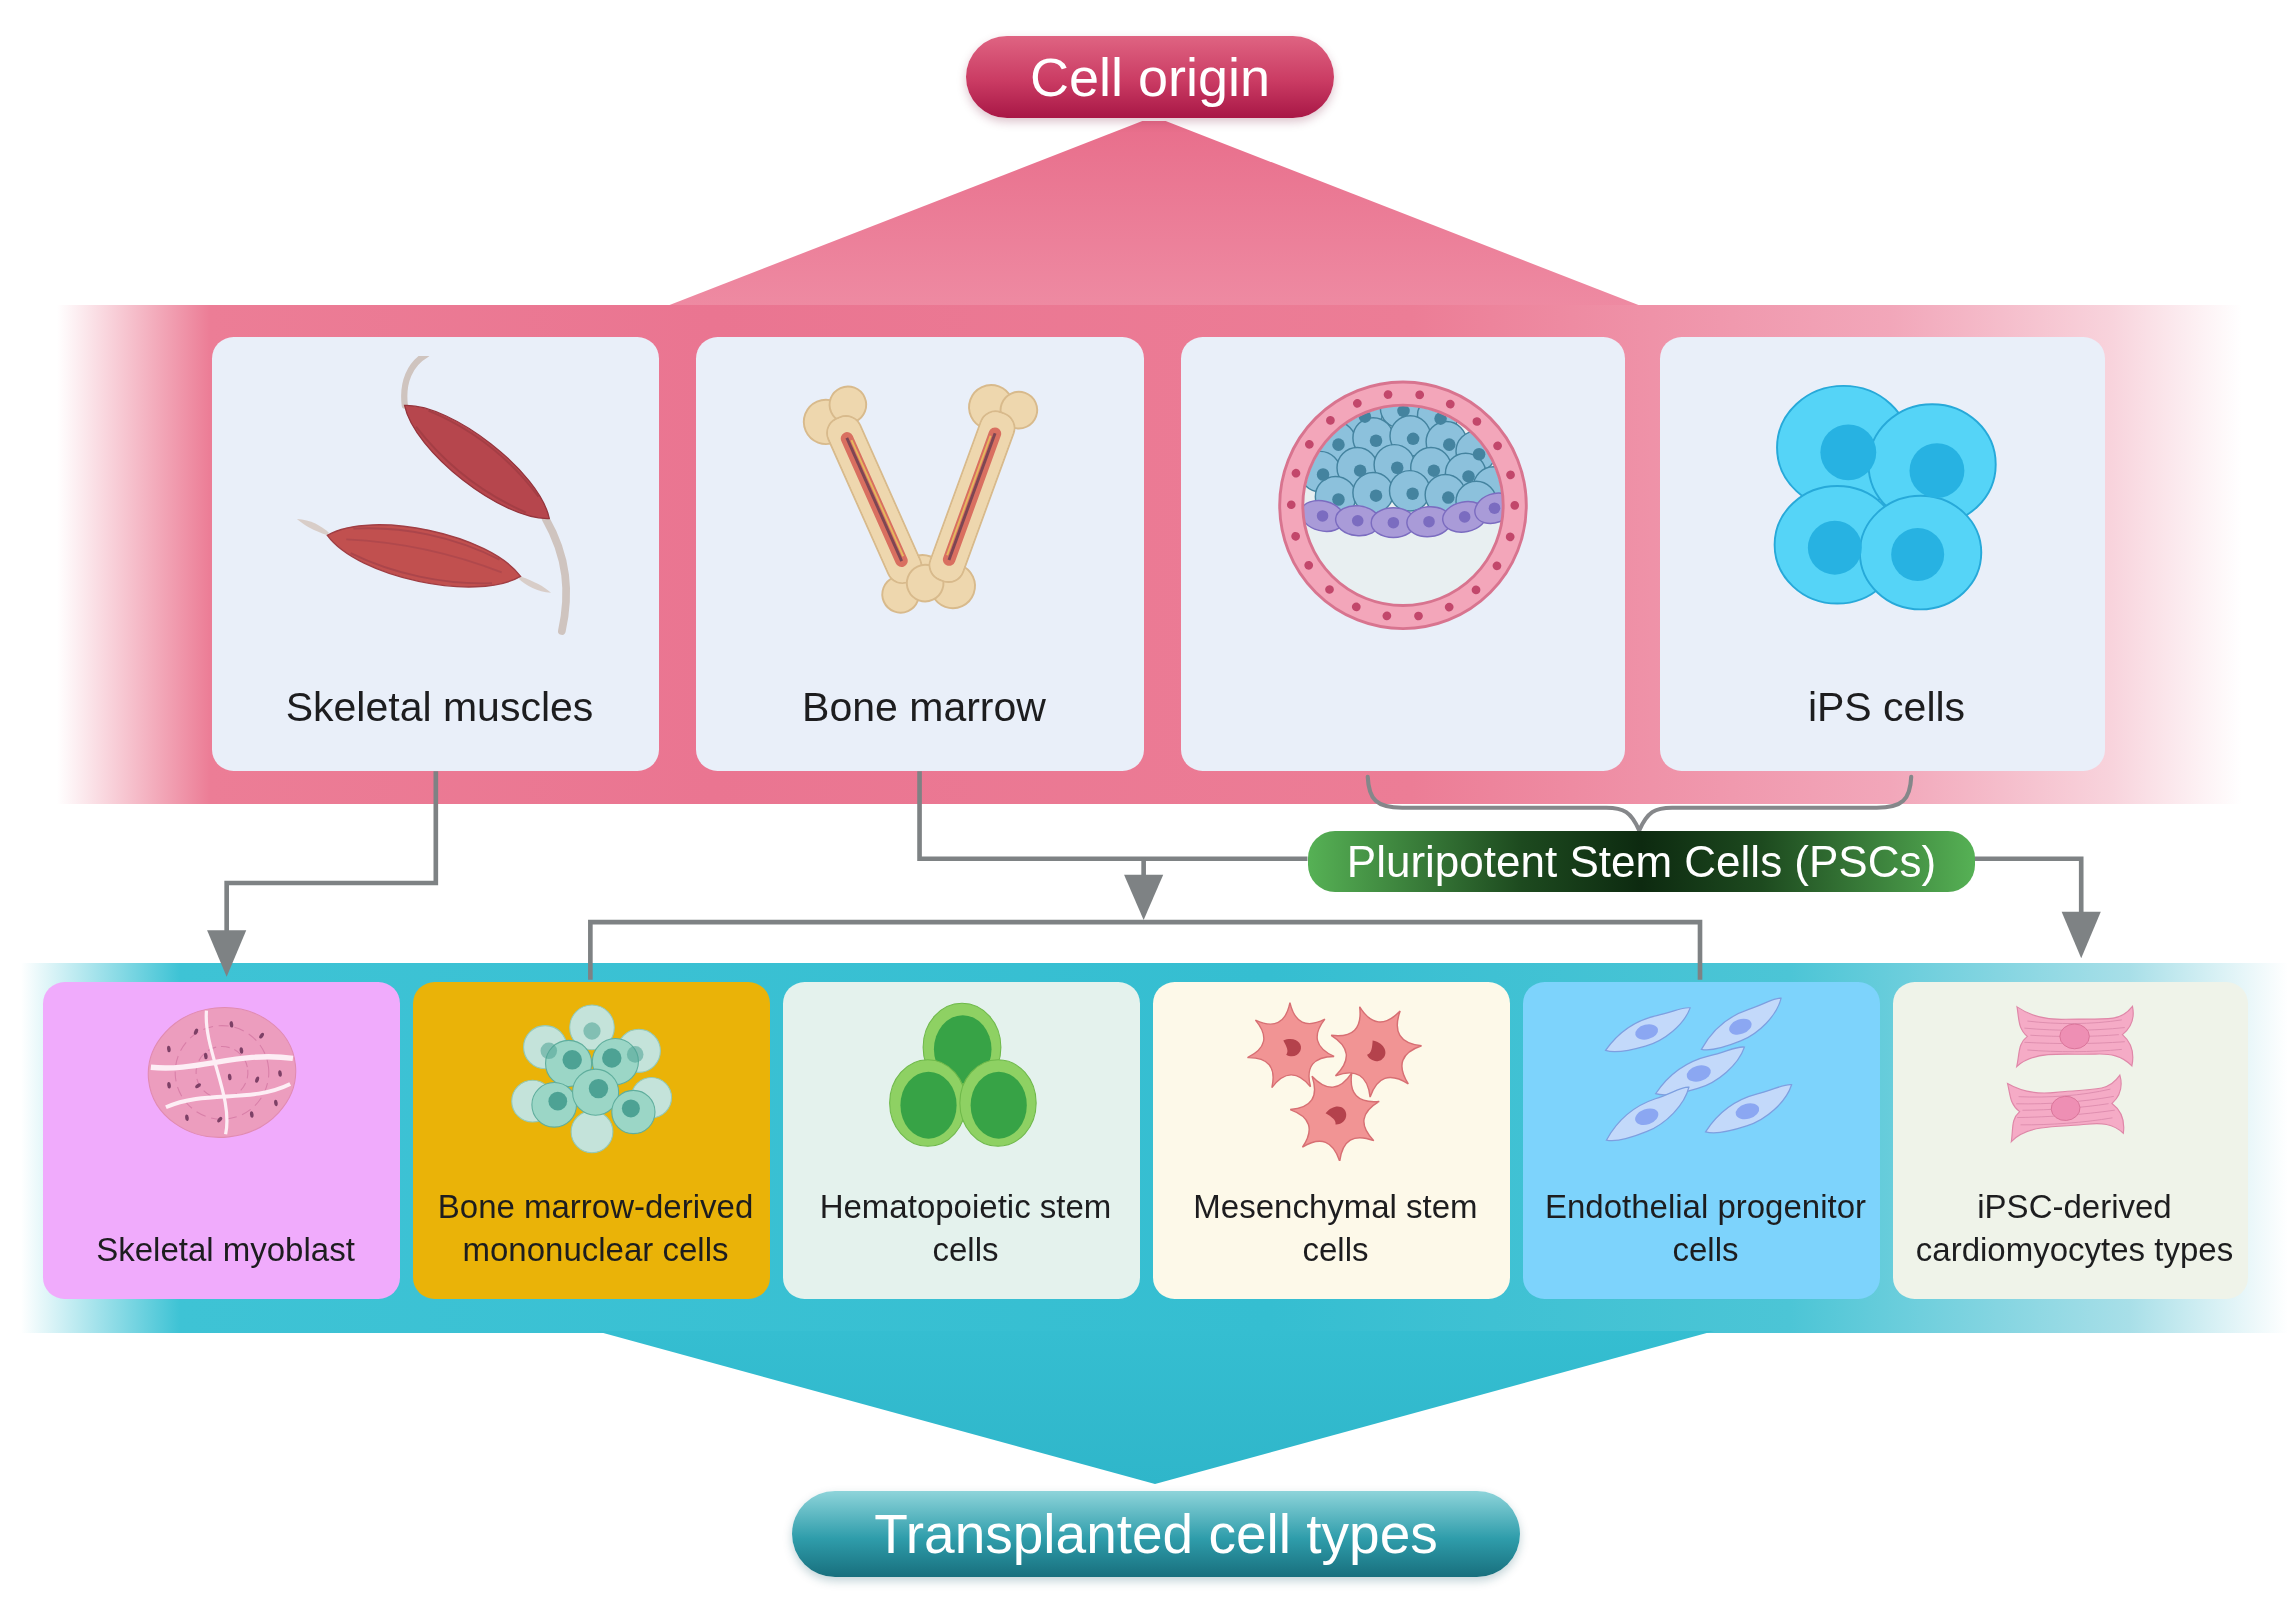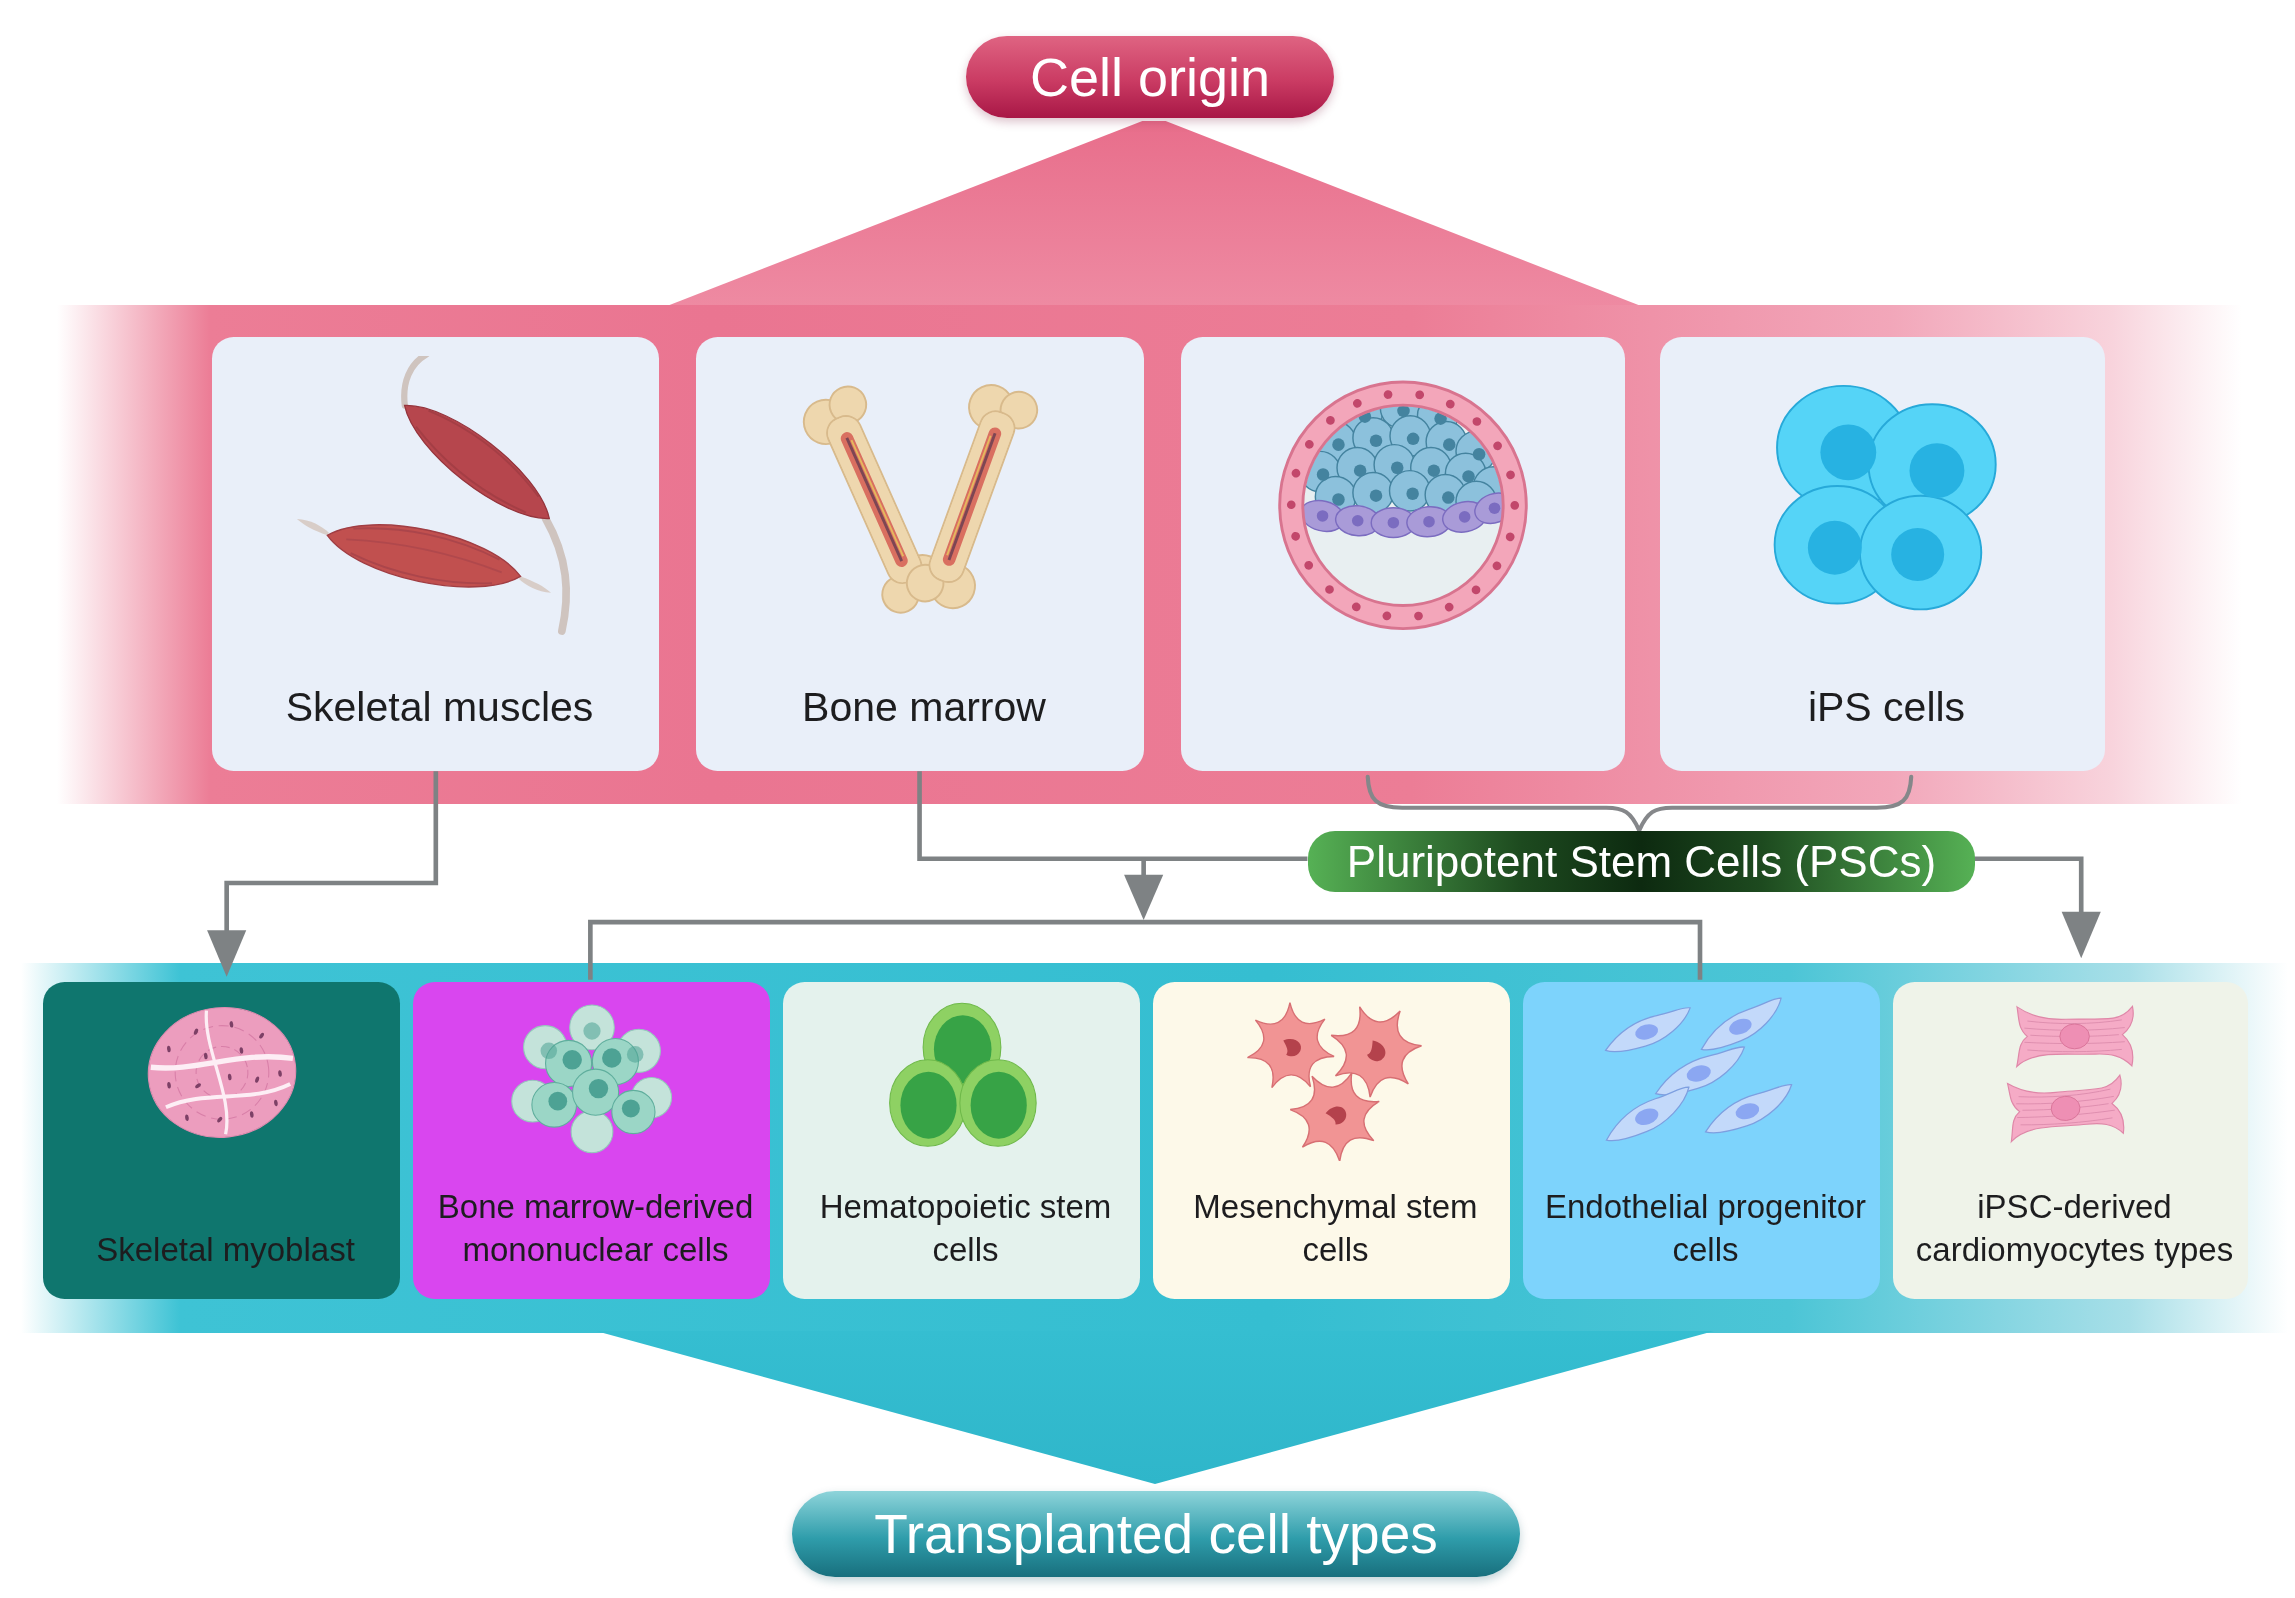--- a/index.html
+++ b/index.html
@@ -236,21 +236,21 @@
   <div class="pill" id="origin-pill">
     <span>Cell origin</span>
   </div>
   <div class="pill" id="psc-pill">
     <span>Pluripotent Stem Cells (PSCs)</span>
   </div>
   <div class="pill" id="transplant-pill">
     <span>Transplanted cell types</span>
   </div>
 
-  <div class="cellbox botrow" id="box-skeletal-myoblast" style="background-color: #0f766e;">
+  <div class="cellbox botrow" id="box-skeletal-myoblast" style="background-color: #f0abfc;">
     <svg class="illus" viewBox="0 0 600 440">
       <g transform="translate(300,210) rotate(-6)">
         <ellipse rx="205" ry="180" fill="#ec9dbe" stroke="#e18bb0" stroke-width="3"></ellipse>
         <circle r="130" fill="none" stroke="#d87fa8" stroke-width="3" stroke-dasharray="28 16"></circle>
         <circle r="72" fill="none" stroke="#d87fa8" stroke-width="3" stroke-dasharray="24 14"></circle>
         <path d="M-195,-35 C-70,-8 55,-55 200,-18" stroke="#fdeef5" stroke-width="15" fill="none"></path>
         <path d="M-165,80 C-50,42 70,95 185,52" stroke="#fdeef5" stroke-width="11" fill="none"></path>
         <path d="M-25,-175 C-45,-70 25,70 -8,172" stroke="#fdeef5" stroke-width="9" fill="none"></path>
         <g fill="#7d4066">
           <ellipse cx="-140" cy="-80" rx="5" ry="9"></ellipse>
@@ -267,21 +267,21 @@
             <ellipse cx="70" cy="125" rx="5" ry="9"></ellipse>
           <ellipse cx="140" cy="100" rx="5" ry="9"></ellipse>
             <ellipse cx="-40" cy="-50" rx="5" ry="9"></ellipse>
             <ellipse cx="60" cy="-55" rx="5" ry="9"></ellipse>
         </g>
       </g>
     </svg>
     <div class="label">Skeletal myoblast</div>
   </div>
 
-  <div class="cellbox botrow" id="box-bm-mononuclear" style="background-color: #d946ef;">
+  <div class="cellbox botrow" id="box-bm-mononuclear" style="background-color: #eab308;">
     <svg class="illus" viewBox="0 0 600 440">
       <g fill="#c4e3da" stroke="#93c9ba" stroke-width="3">
         <circle cx="300" cy="85" r="62"></circle>
           <circle cx="170" cy="140" r="60"></circle>
           <circle cx="430" cy="150" r="60"></circle>
         <circle cx="135" cy="290" r="58"></circle>
           <circle cx="465" cy="280" r="56"></circle>
           <circle cx="300" cy="375" r="58"></circle>
       </g>
       <g fill="#9bd6c6" stroke="#5fae9d" stroke-width="3">

